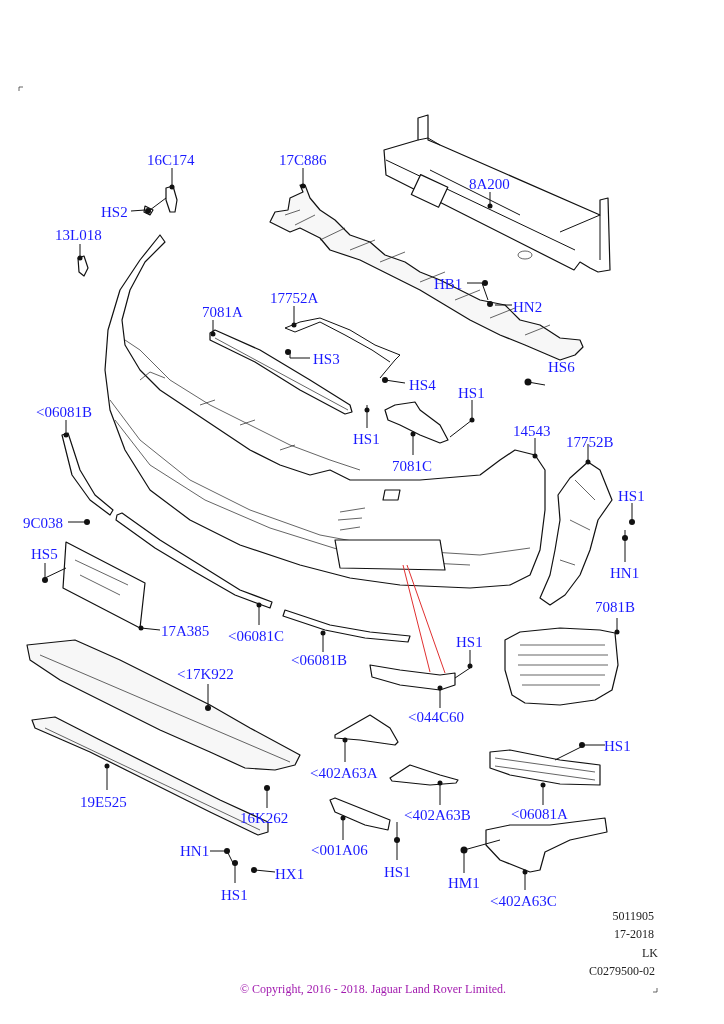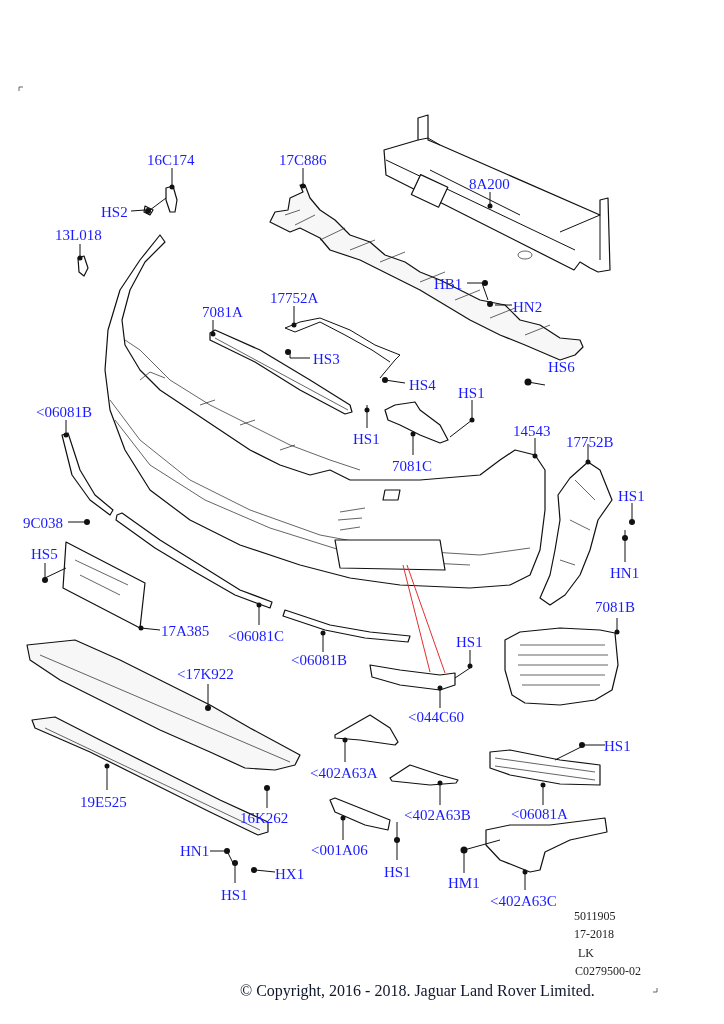--- a/index.html
+++ b/index.html
@@ -1,20 +1,20 @@
 <!DOCTYPE html>
 <html><head>
 <meta charset="utf-8">
 <style>
   html,body{margin:0;padding:0;background:#ffffff;}
   body{width:724px;height:1024px;position:relative;overflow:hidden;font-family:"Liberation Serif","DejaVu Serif",serif;}
   #diagram{position:absolute;left:0;top:0;width:724px;height:1024px;}
   .lbl{position:absolute;font-family:"Liberation Serif","DejaVu Serif",serif;font-weight:normal;font-size:15px;color:#1a1aff;white-space:nowrap;line-height:16px;cursor:pointer;}
-  .meta{position:absolute;font-family:"Liberation Serif","DejaVu Serif",serif;font-size:12px;color:#222;white-space:nowrap;text-align:left;width:80px;}
-  .copy{position:absolute;left:240px;top:982px;font-family:"Liberation Serif","DejaVu Serif",serif;font-size:16px;color:#0f172a;white-space:nowrap;}
+  .meta{position:absolute;font-family:"Liberation Serif","DejaVu Serif",serif;font-size:12px;color:#222;white-space:nowrap;text-align:right;width:80px;}
+  .copy{position:absolute;left:240px;top:982px;font-family:"Liberation Serif","DejaVu Serif",serif;font-size:12px;color:#a21caf;white-space:nowrap;}
   svg .p{fill:#f7f7f7;stroke:#111;stroke-width:1.2;stroke-linejoin:round;}
   svg .pw{fill:#fff;stroke:#111;stroke-width:1.2;stroke-linejoin:round;}
   svg .ln{fill:none;stroke:#111;stroke-width:1;}
   svg .thin{fill:none;stroke:#222;stroke-width:0.7;}
   svg .lead{fill:none;stroke:#111;stroke-width:1;}
   svg .dot{fill:#111;}
   svg .red{fill:none;stroke:#e03030;stroke-width:1;}
 </style>
 </head>
 <body>

